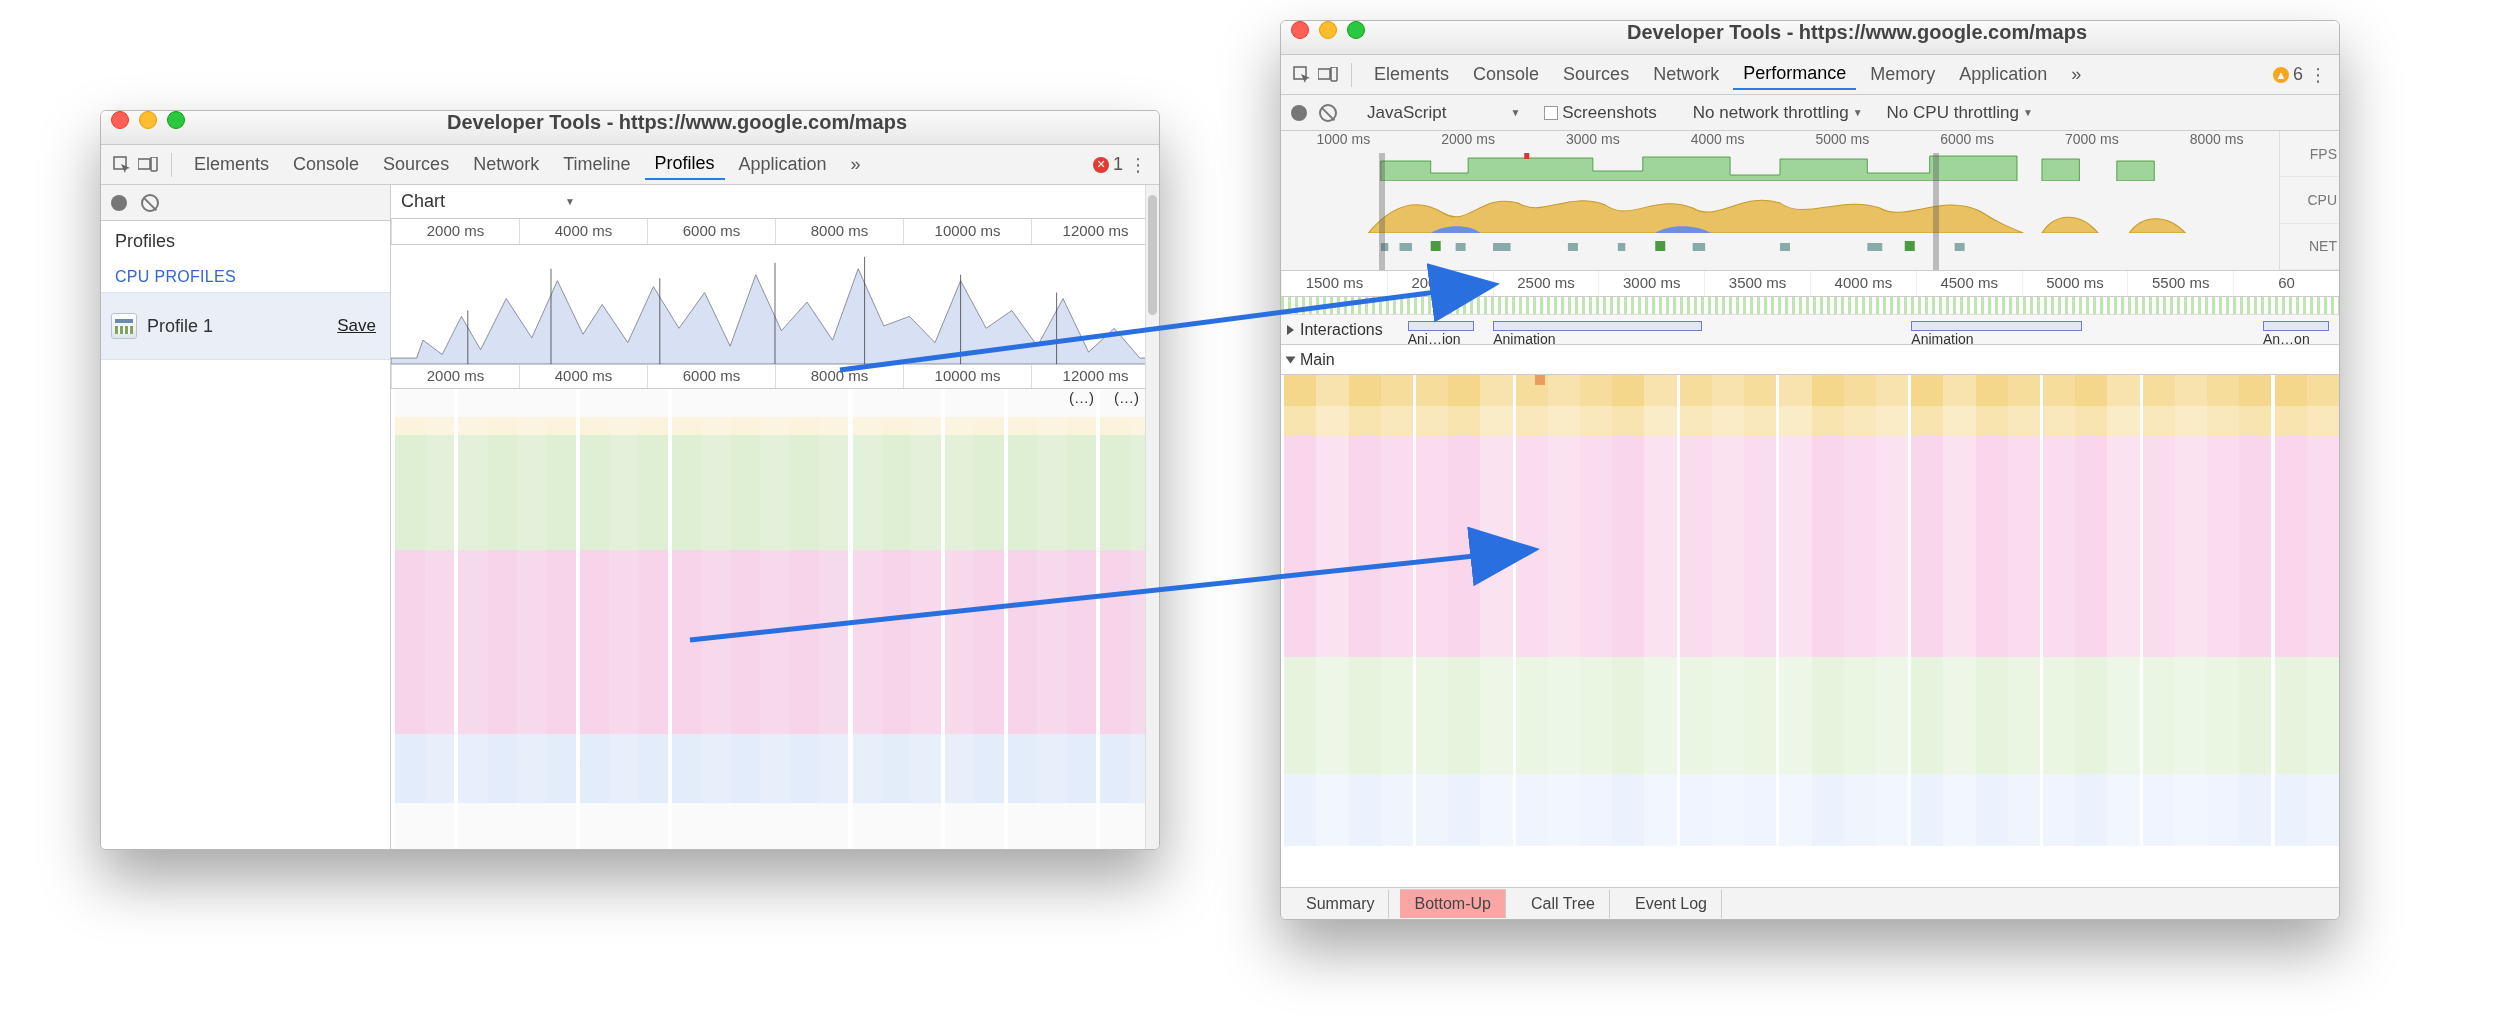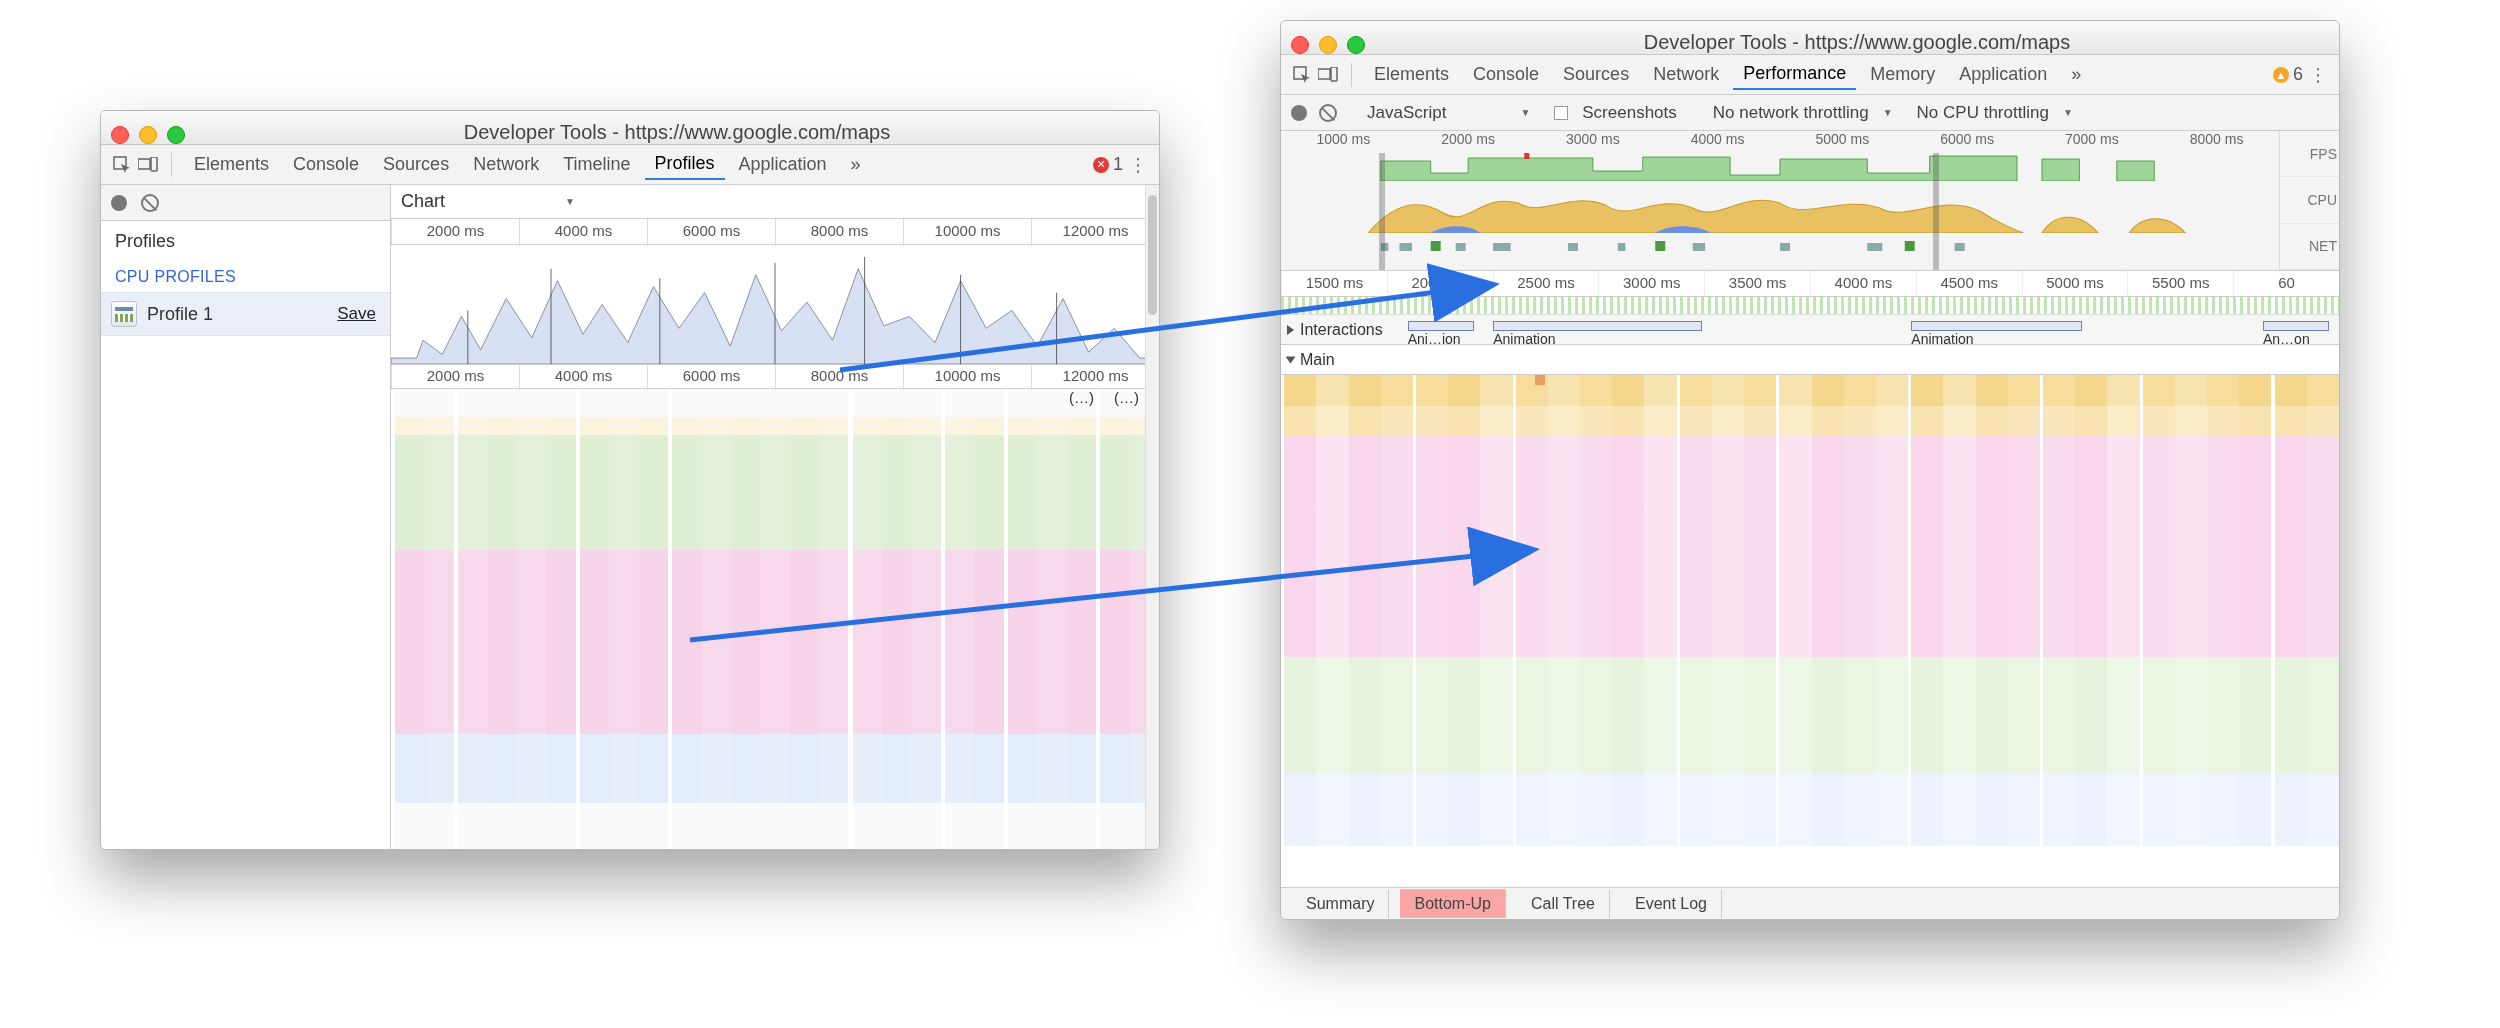--- a/index.html
+++ b/index.html
@@ -22,23 +22,23 @@
     display: flex;
     flex-direction: column;
   }
   .win1 { left: 100px; top: 110px; width: 1060px; height: 740px; }
   .win2 { left: 1280px; top: 20px;  width: 1060px; height: 900px; }
 
   .titlebar {
     height: 34px;
     background: linear-gradient(#fafafa,#e8e8e8);
     border-bottom: 1px solid #c7c7c7;
-    display: flex; align-items: flex-end;
+    display: flex; align-items: flex-start;
     padding: 0 10px; gap: 8px;
-    font-size: 18px; color:#444;
+    font-size: 18px; color:#444;font-weight:bold;
   }
   .tl-dots { display:flex; gap:10px; margin-right:12px; }
   .dot { width:18px; height:18px; border-radius:50%; }
   .dot.r{background:#ff5f57;border:1px solid #e33e32;}
   .dot.y{background:#ffbd2e;border:1px solid #e09e00;}
   .dot.g{background:#28c840;border:1px solid #13a10e;}
   .title-text{flex:1;text-align:center;font-size:20px;color:#444;}
 
   .toolbar {
     height: 40px;
@@ -58,31 +58,31 @@
   .badge-dot.red{background:#e53935;}
   .badge-dot.amber{background:#f5a623;}
 
   .subbar{
     height:36px;border-bottom:1px solid #ccc;background:#f3f3f3;
     display:flex;align-items:center;gap:12px;padding:0 10px;font-size:17px;color:#444;
   }
   .rec{width:16px;height:16px;border-radius:50%;background:#777;}
   .noentry{width:18px;height:18px;border:2px solid #777;border-radius:50%;position:relative;}
   .noentry:after{content:"";position:absolute;left:-2px;right:-2px;top:50%;height:2px;background:#777;transform:rotate(45deg);}
-  .sel{display:flex;align-items:center;gap:14px;padding:2px 6px;}
+  .sel{display:flex;align-items:center;gap:4px;padding:2px 6px;}
   .chev{font-size:10px;color:#666;}
   .chk{width:14px;height:14px;border:1px solid #999;background:#fff;}
 
   
   .win1-body{flex:1;display:flex;min-height:0;}
   .sidebar{width:290px;border-right:1px solid #ccc;background:#fff;display:flex;flex-direction:column;}
   .controls-row{height:36px;border-bottom:1px solid #ccc;background:#f3f3f3;display:flex;align-items:center;gap:14px;padding:0 10px;}
   .side-title{padding:10px 14px;font-size:18px;color:#333;}
   .side-section{padding:6px 14px;font-size:16px;color:#3367d6;letter-spacing:0.3px;}
-  .profile-row{display:flex;align-items:center;gap:10px;padding:8px 10px;background:#e9eef7;border-top:1px solid #dbe3f0;border-bottom:1px solid #dbe3f0;}
+  .profile-row{display:flex;align-items:center;gap:10px;padding:20px 10px;background:#e9eef7;border-top:1px solid #dbe3f0;border-bottom:1px solid #dbe3f0;}
   .profile-ico{width:26px;height:26px;background:linear-gradient(#fff,#dfe6ee);border:1px solid #b9c3d0;border-radius:3px;position:relative;}
   .profile-ico:before{content:"";position:absolute;left:3px;right:3px;top:5px;height:4px;background:#6d8aa8;}
   .profile-ico:after{content:"";position:absolute;left:3px;right:3px;bottom:4px;height:8px;background:repeating-linear-gradient(90deg,#7ea55a 0 3px,#fff 3px 5px);}
   .profile-name{flex:1;font-size:18px;}
   .save-link{font-size:17px;text-decoration:underline;color:#222;cursor:pointer;margin-right:4px;}
 
   .main{flex:1;display:flex;flex-direction:column;min-width:0;background:#fff;position:relative;}
   .view-select{height:34px;border-bottom:1px solid #ccc;display:flex;align-items:center;padding:0 10px;font-size:18px;color:#333;}
   .ruler{height:26px;border-bottom:1px solid #ccc;display:flex;align-items:flex-end;font-size:15px;color:#555;position:relative;}
   .ruler .tick{flex:1;text-align:center;border-left:1px solid #ddd;height:100%;padding-top:3px;}

